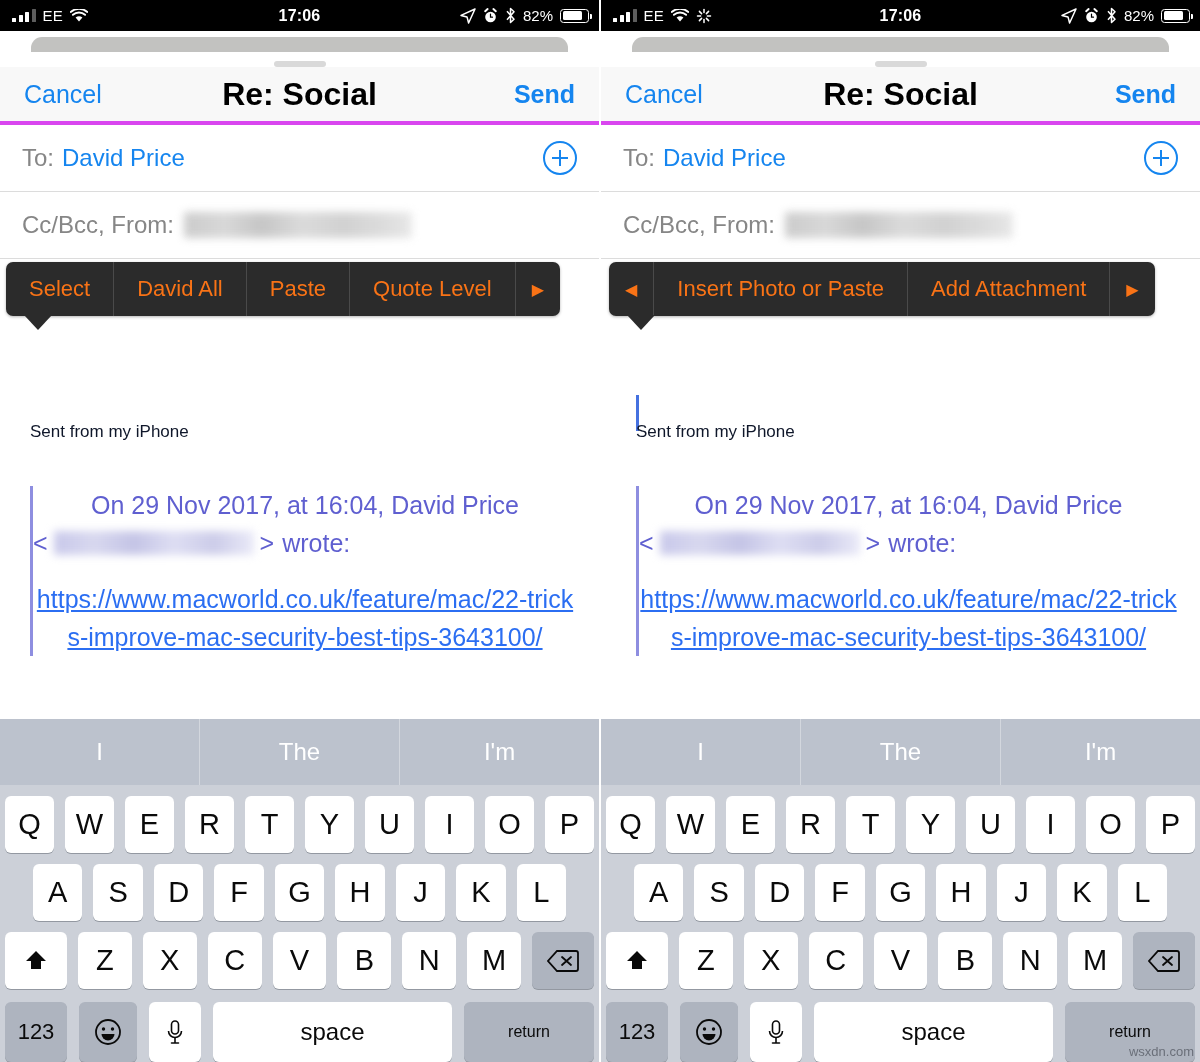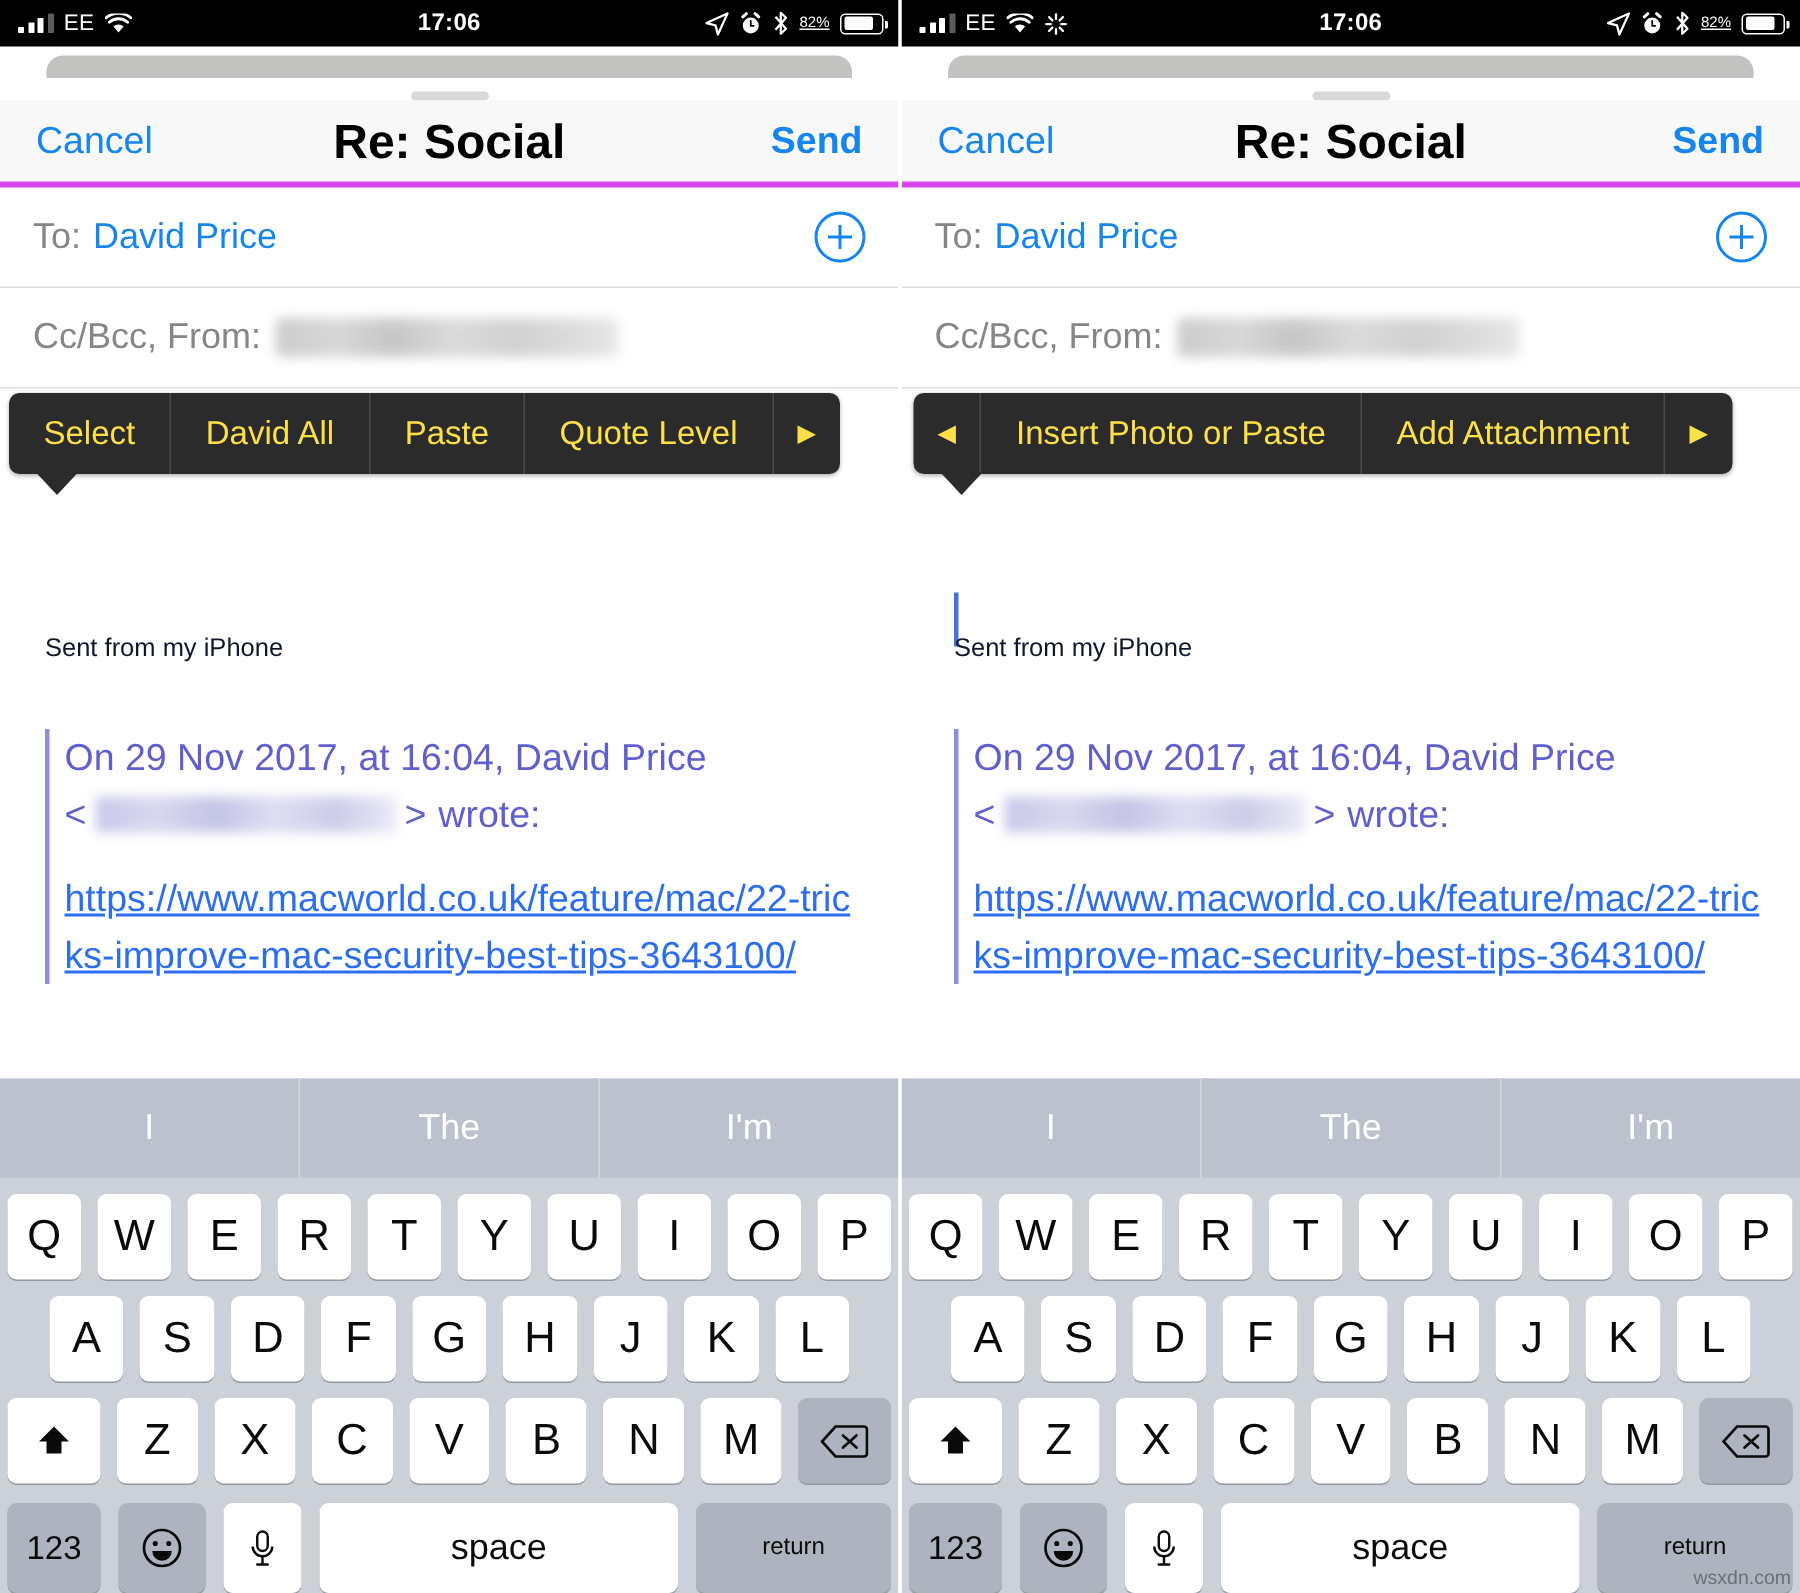--- a/index.html
+++ b/index.html
@@ -33,21 +33,21 @@
   .sig i:nth-child(4){ height: 13px; background: #5d5d5d; }
   .carrier { font-size: 15px; letter-spacing: .2px; }
   .sb-center {
     position: absolute; left: 0; right: 0; text-align: center;
     font-size: 16px; font-weight: 600; letter-spacing: .2px;
   }
   .sb-right {
     margin-left: auto; display: flex; align-items: center;
     gap: 7px; padding-right: 10px;
   }
-  .batt-pct { font-size: 10px; text-decoration: underline; }
+  .batt-pct { font-size: 15px; }
   .batt {
     width: 29px; height: 14px; border: 1.6px solid #fff;
     border-radius: 3.5px; position: relative; padding: 1.5px;
   }
   .batt::after {
     content: ""; position: absolute; right: -4px; top: 4px;
     width: 2.5px; height: 5px; background: #fff; border-radius: 0 1px 1px 0;
   }
   .batt i { display: block; height: 100%; width: 82%; background: #fff; border-radius: 1.5px; }
 
@@ -100,21 +100,21 @@
     background: linear-gradient(90deg,#c9c9c9 0%,#d6d6d6 18%,#c4c4c4 34%,
                 #d9d9d9 52%,#cfcfcf 70%,#dadada 86%,#e6e6e6 100%);
     filter: blur(4px); opacity: .95;
   }
 
   
   .ctxwrap { position: relative; height: 0; }
   .ctxmenu {
     position: absolute; top: 3px; display: flex; align-items: stretch;
     background: #2b2b2b; border-radius: 7px; height: 54px;
-    color: #fde047; font-size: 22px; box-shadow: 0 1px 3px rgba(0,0,0,.3);
+    color: #f97316; font-size: 22px; box-shadow: 0 1px 3px rgba(0,0,0,.3);
   }
   .ctxmenu .ci {
     display: flex; align-items: center; justify-content: center;
     padding: 0 23px; white-space: nowrap;
     border-right: 1px solid #4a4a4a;
   }
   .ctxmenu .ci:last-child { border-right: none; }
   .ctxmenu .ci.arrow { padding: 0 16px; font-size: 16px; }
   .ctxtail {
     position: absolute; top: 56px; width: 0; height: 0;
@@ -126,22 +126,22 @@
   .bodyarea { position: absolute; left: 0; right: 0; top: 274px; bottom: 0; }
   .caret {
     position: absolute; left: 35px; top: 69px;
     width: 3px; height: 36px; background: #4571e0;
   }
   .sig-line {
     position: absolute; left: 30px; font-size: 17px; color: #0f172a;
   }
   .quote {
     position: absolute; left: 30px; right: 22px;
-    border-left: 3px solid #8e8ee0; padding-left: 10px;
-    color: #5f5fd0; font-size: 25px; line-height: 38px;
+    border-left: 3px solid #8e8ee0; padding-left: 0;
+    color: #5f5fd0; font-size: 25px; line-height: 38px; text-align: center;
   }
   .qline2 { display: flex; align-items: center; }
   .qblur {
     display: inline-block; height: 24px; width: 200px; margin: 0 6px;
     background: linear-gradient(90deg,#c8c8ea 0%,#d8d8ef 20%,#c4c4e6 40%,
                 #dedef3 60%,#cccce9 80%,#eaeaf8 100%);
     filter: blur(4px);
   }
   .link {
     color: #2b6ef2; text-decoration: underline;

